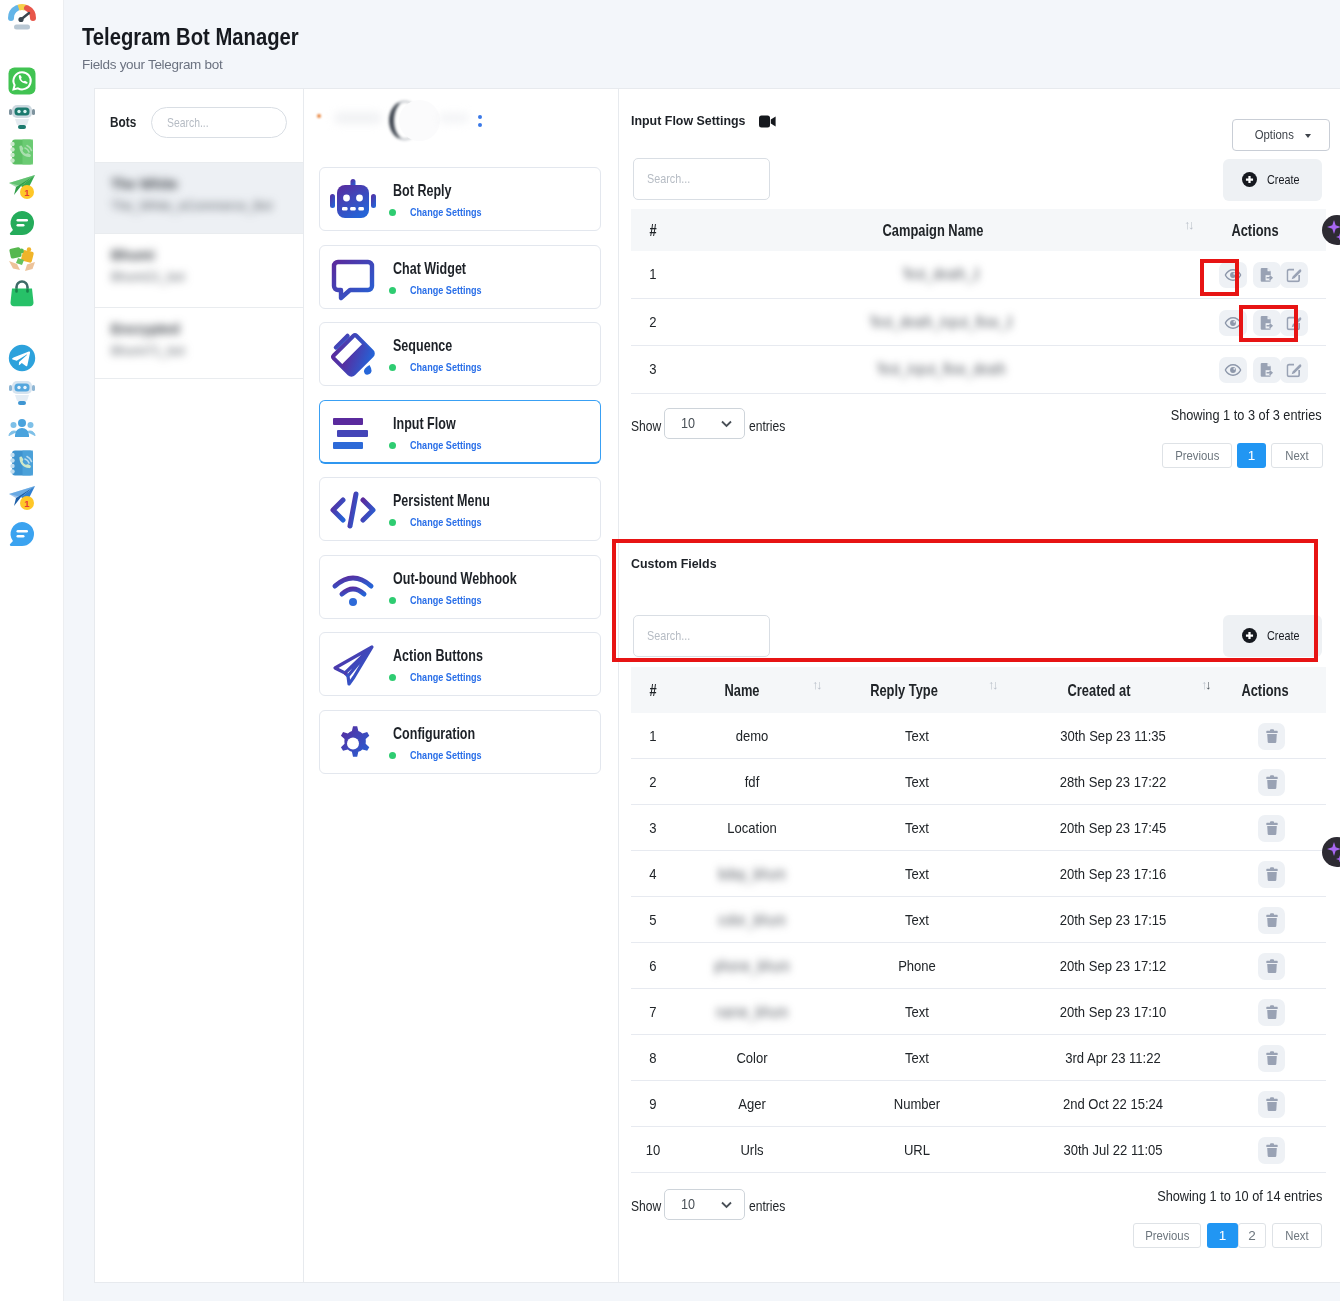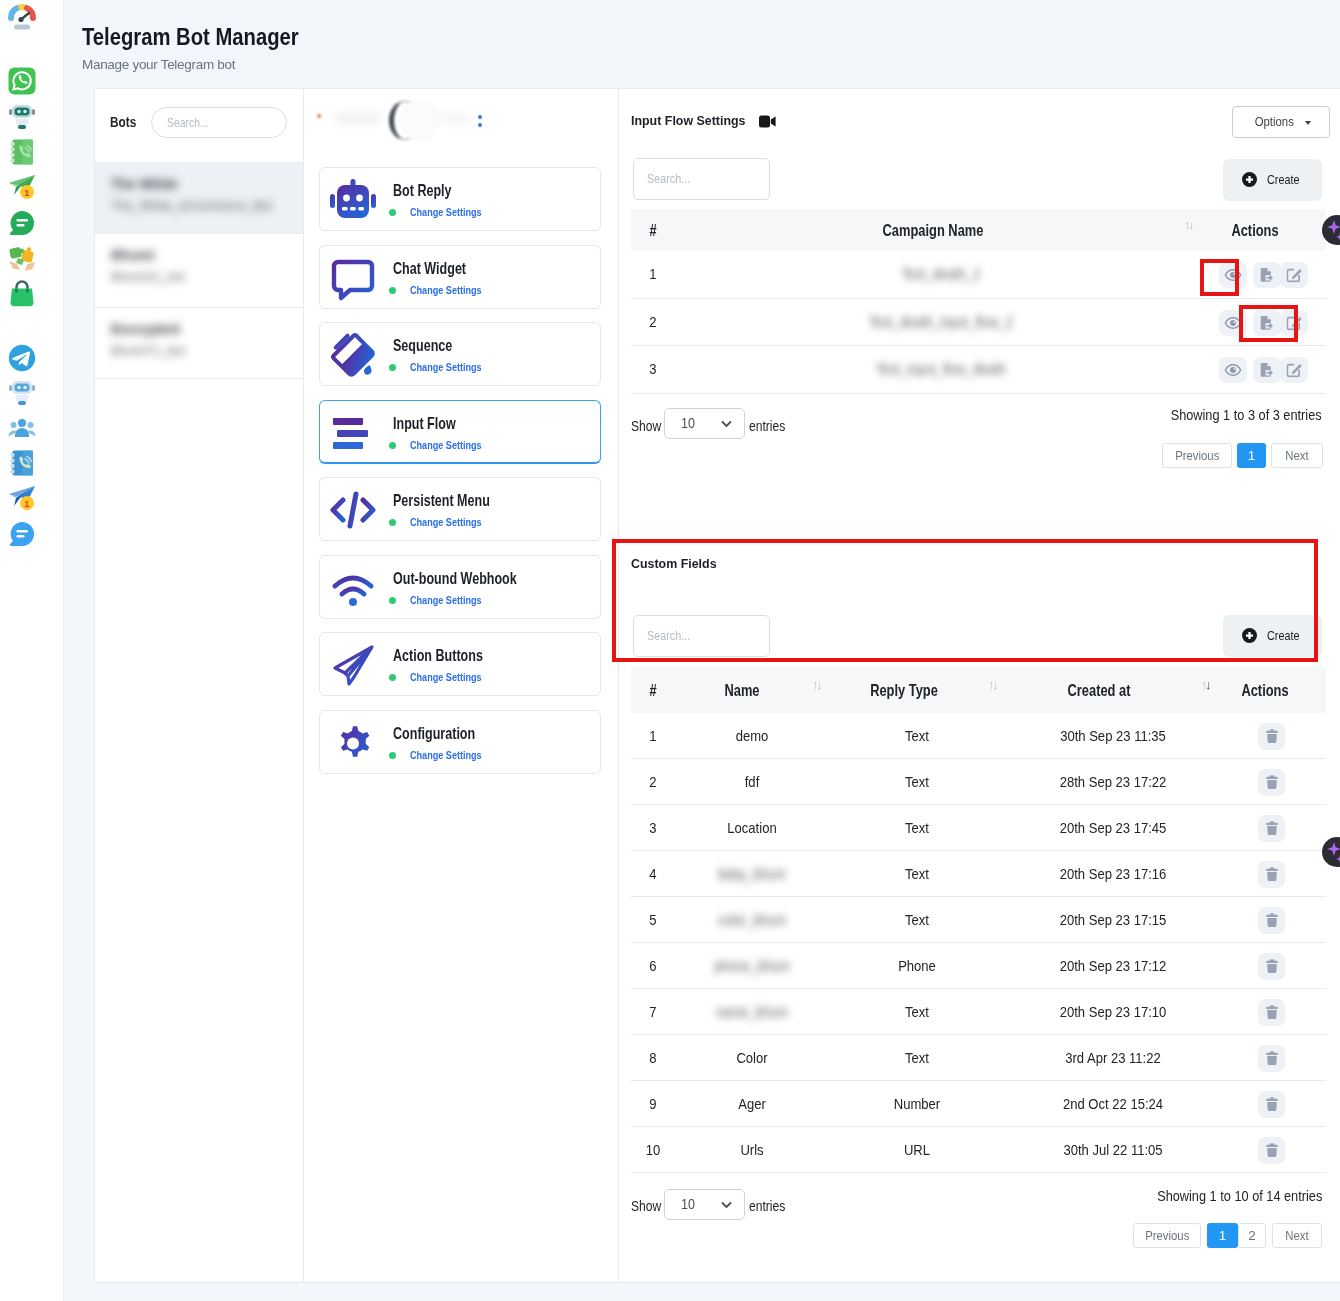--- a/index.html
+++ b/index.html
@@ -21,21 +21,21 @@
 .card.active { border:1px solid #39a0f4; border-bottom:2px solid #2f97f0; }
 .card .ic { position:absolute; left:9px; top:8px; width:48px; height:48px; }
 .card .tt { position:absolute; left:73px; top:13px; font-size:16.5px; font-weight:700; color:#1d2127; transform:scaleX(0.76); transform-origin:left top; }
 .card .cs { position:absolute; left:90px; top:38px; font-size:11.5px; font-weight:700; color:#2a6fe8; transform:scaleX(0.79); transform-origin:left top; }
 .card .dot { position:absolute; left:69px; top:41px; width:7px; height:7px; border-radius:50%; background:#2ecc71; }
 .sect-title { font-size:13.5px; font-weight:700; color:#1d2127; transform:scaleX(0.92); transform-origin:left top; }
 .srch { position:absolute; width:137px; height:42px; border:1px solid #d9dee4; border-radius:5px; font-size:13.5px; color:#b6bcc4; line-height:40px; padding-left:13px; background:#fff; }
 .srch i { font-style:normal; display:inline-block; transform:scaleX(0.8); transform-origin:left center; }
 .btn-create { position:absolute; width:99px; height:42px; background:#eef1f4; border-radius:6px; font-size:13.5px; color:#16191f; text-align:center; line-height:42px; }
 .btn-create i { font-style:normal; display:inline-block; transform:scaleX(0.8); }
-.btn-options { position:absolute; width:98px; height:32px; border:1px solid #c9ced6; border-radius:4px; background:#fff; font-size:13.5px; color:#3e434a; text-align:center; line-height:30px; }
+.btn-options { position:absolute; width:98px; height:32px; border:1px solid #c9ced6; border-radius:4px; background:#fff; font-size:13.5px; color:#3e434a; text-align:center; line-height:30px;margin-top:13px; }
 .btn-options i { font-style:normal; display:inline-block; transform:scaleX(0.84); }
 .thead { position:absolute; background:#f5f7f9; font-size:16.5px; font-weight:700; color:#212529; }
 .thead .cell { transform:translateY(-50%) scaleX(0.78); }
 .trow { position:absolute; font-size:14.5px; color:#212529; border-bottom:1px solid #e7eaf0; }
 .trow .cell { transform:translateY(-50%) scaleX(0.9); }
 .cell { position:absolute; text-align:center; top:50%; transform:translateY(-50%); }
 .abtn { position:absolute; width:28px; height:26px; background:#eef1f5; border-radius:7px; }
 .abtn svg { position:absolute; left:50%; top:50%; transform:translate(-50%,-50%); }
 .blur { filter:blur(4px); }
 .sorticon { position:absolute; font-size:13px; color:#b9bfc9; letter-spacing:-2.5px; }
@@ -168,21 +168,21 @@
       <path d="M13 13 l1 3 3 1 -3 1 -1 3 -1 -3 -3 -1 3 -1 z" fill="#a767f2"></path>
     </svg>
   </div>
 <div class="aibtn" style="top:837px;">
     <svg width="16" height="20" viewBox="0 0 16 20" style="position:absolute; left:5px; top:5px;">
       <path d="M7 0 l1.7 5.3 5.3 1.7 -5.3 1.7 -1.7 5.3 -1.7 -5.3 -5.3 -1.7 5.3 -1.7 z" fill="#a767f2"></path>
       <path d="M13 13 l1 3 3 1 -3 1 -1 3 -1 -3 -3 -1 3 -1 z" fill="#a767f2"></path>
     </svg>
   </div>
 <div class="h1">Telegram Bot Manager</div>
-<div class="sub">Manage your Telegram bot</div>
+<div class="sub">Fields your Telegram bot</div>
 <div class="panel">
   <div class="col1">
     <div class="bots-label">Bots</div>
     <div class="bots-search"><i style="font-style:normal; display:inline-block; transform:scaleX(0.8); transform-origin:left center;">Search...</i></div>
     <div class="bitem" style="top:73px; height:72px; background:#edf0f4; border-top:1px solid #e9ecef;">
       <div class="t">The White</div>
       <div class="s">The_White_eCommerce_Bot</div>
     </div>
     <div class="bitem" style="top:145px; height:74px;">
       <div class="t">Bhumi</div>

